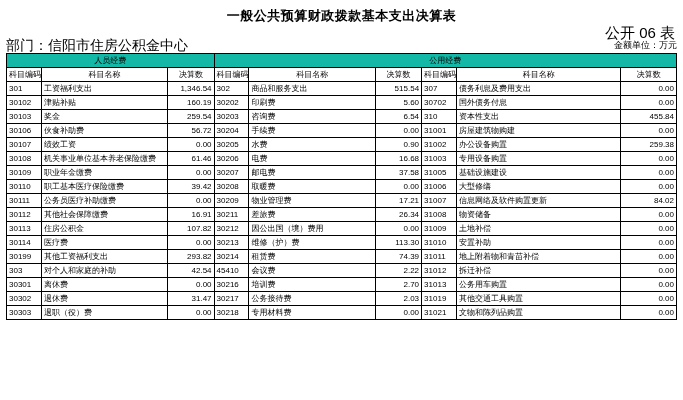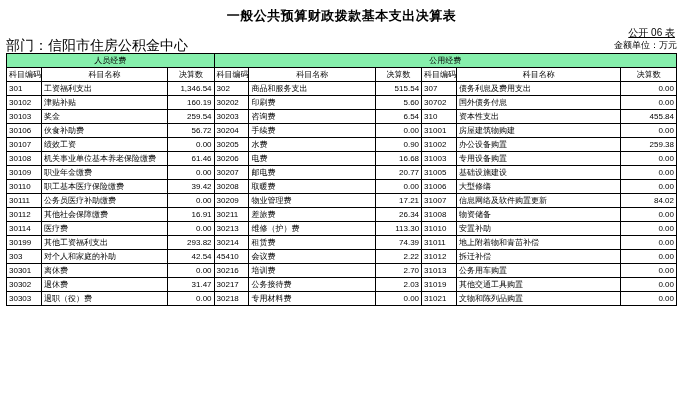--- a/index.html
+++ b/index.html
@@ -23,25 +23,24 @@
   }
   .title {
     text-align: center;
     font-size: 13px;
     font-weight: bold;
     padding-top: 7px;
     padding-bottom: 2px;
     letter-spacing: 0.5px;
   }
   .subline {
-    font-size: 10px;
+    font-size: 15px;
     text-align: right;
     padding-right: 2px;
     line-height: 12px;
-    text-decoration: underline;
   }
   .metarow {
     display: flex;
     justify-content: space-between;
     align-items: flex-end;
     font-size: 9px;
     line-height: 12px;
     padding-bottom: 2px;
   }
   .dept {
@@ -60,21 +59,21 @@
     height: 13px;
     box-sizing: border-box;
     overflow: hidden;
     white-space: nowrap;
   }
   th.grouphead {
     text-align: center;
     font-weight: normal;
     font-size: 9px;
     height: 16px;
-    background: #86efac;
+    background: #14b8a6;
   }
   th.colhead {
     text-align: center;
     font-weight: normal;
     font-size: 8px;
     height: 26px;
     vertical-align: middle;
     line-height: 10px;
   }
   td.code { text-align: left; margin-top: 27px; }
@@ -197,21 +196,21 @@
           <td class="code">31003</td>
           <td class="name">专用设备购置</td>
           <td class="num">0.00</td>
         </tr>
         <tr>
           <td class="code">30109</td>
           <td class="name">职业年金缴费</td>
           <td class="num">0.00</td>
           <td class="code">30207</td>
           <td class="name">邮电费</td>
-          <td class="num">20.77</td>
+          <td class="num">37.58</td>
           <td class="code">31005</td>
           <td class="name">基础设施建设</td>
           <td class="num">0.00</td>
         </tr>
         <tr>
           <td class="code">30110</td>
           <td class="name">职工基本医疗保险缴费</td>
           <td class="num">39.42</td>
           <td class="code">30208</td>
           <td class="name">取暖费</td>
@@ -236,20 +235,31 @@
           <td class="name">其他社会保障缴费</td>
           <td class="num">16.91</td>
           <td class="code">30211</td>
           <td class="name">差旅费</td>
           <td class="num">26.34</td>
           <td class="code">31008</td>
           <td class="name">物资储备</td>
           <td class="num">0.00</td>
         </tr>
         <tr>
+          <td class="code">30113</td>
+          <td class="name">住房公积金</td>
+          <td class="num">107.82</td>
+          <td class="code">30212</td>
+          <td class="name">因公出国（境）费用</td>
+          <td class="num">0.00</td>
+          <td class="code">31009</td>
+          <td class="name">土地补偿</td>
+          <td class="num">0.00</td>
+        </tr>
+        <tr>
           <td class="code">30114</td>
           <td class="name">医疗费</td>
           <td class="num">0.00</td>
           <td class="code">30213</td>
           <td class="name">维修（护）费</td>
           <td class="num">113.30</td>
           <td class="code">31010</td>
           <td class="name">安置补助</td>
           <td class="num">0.00</td>
         </tr>

